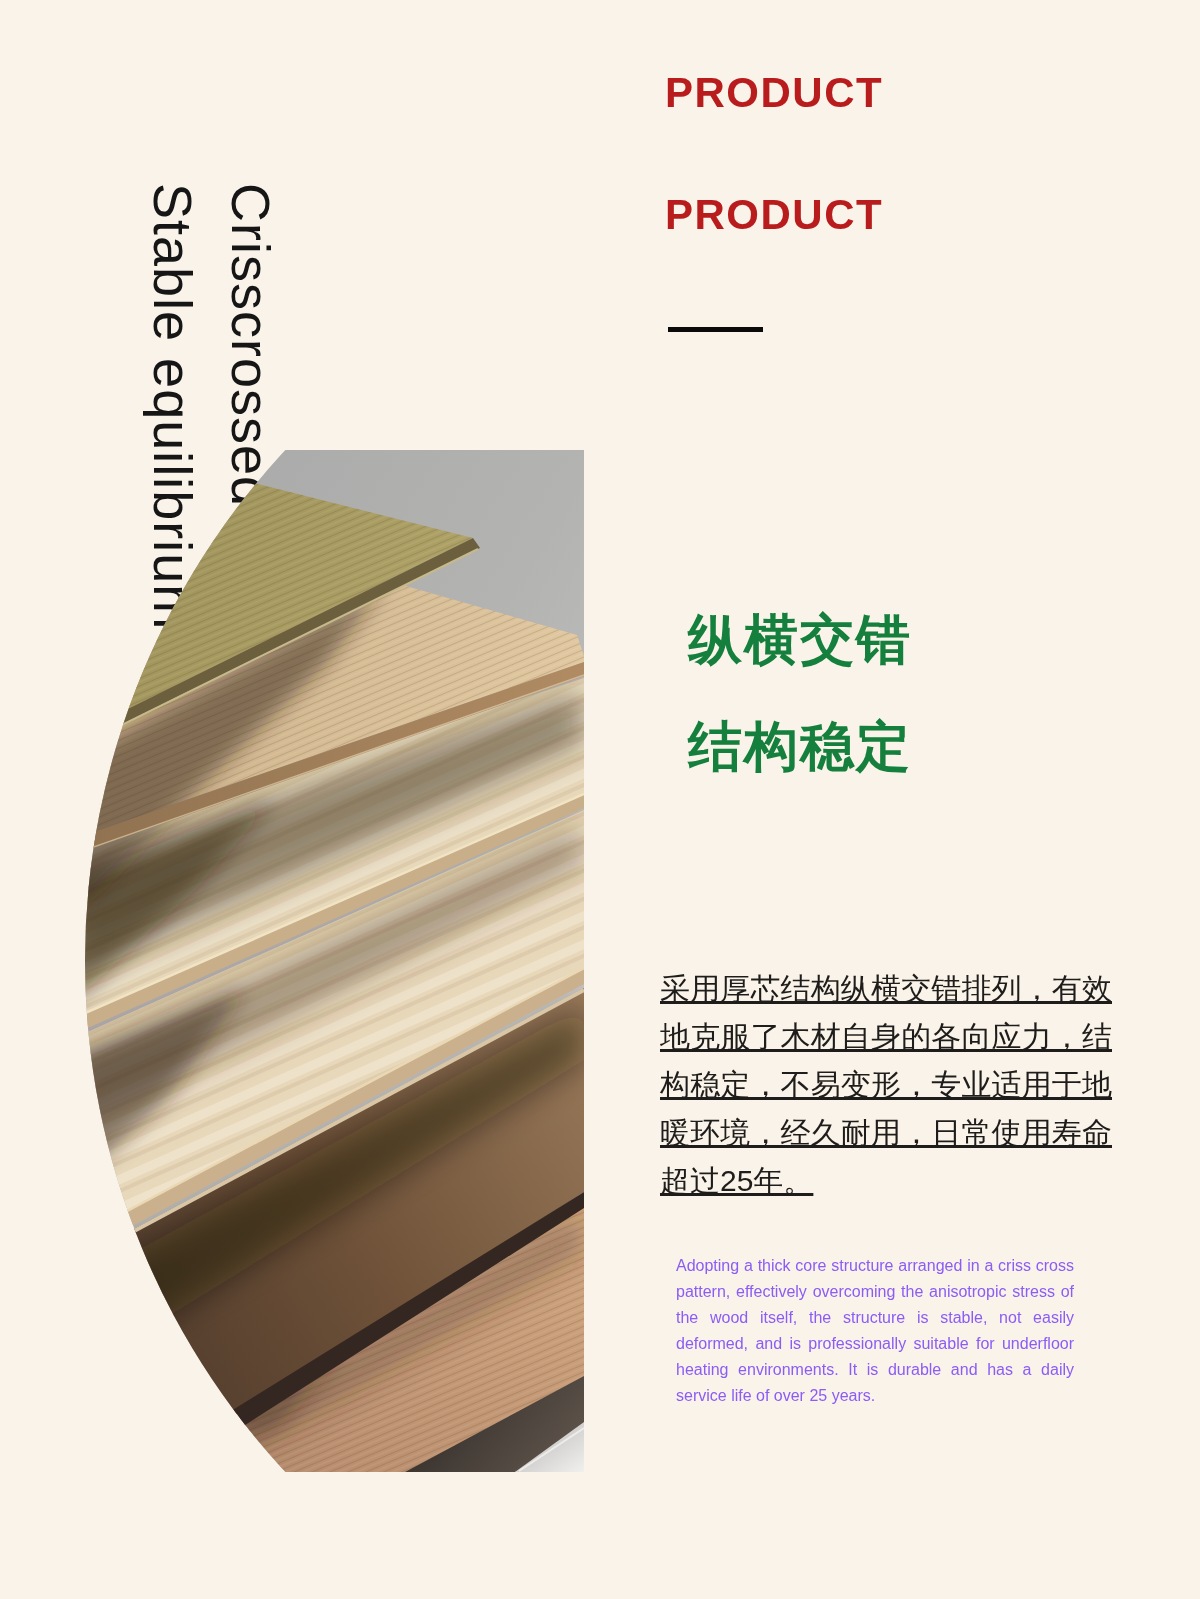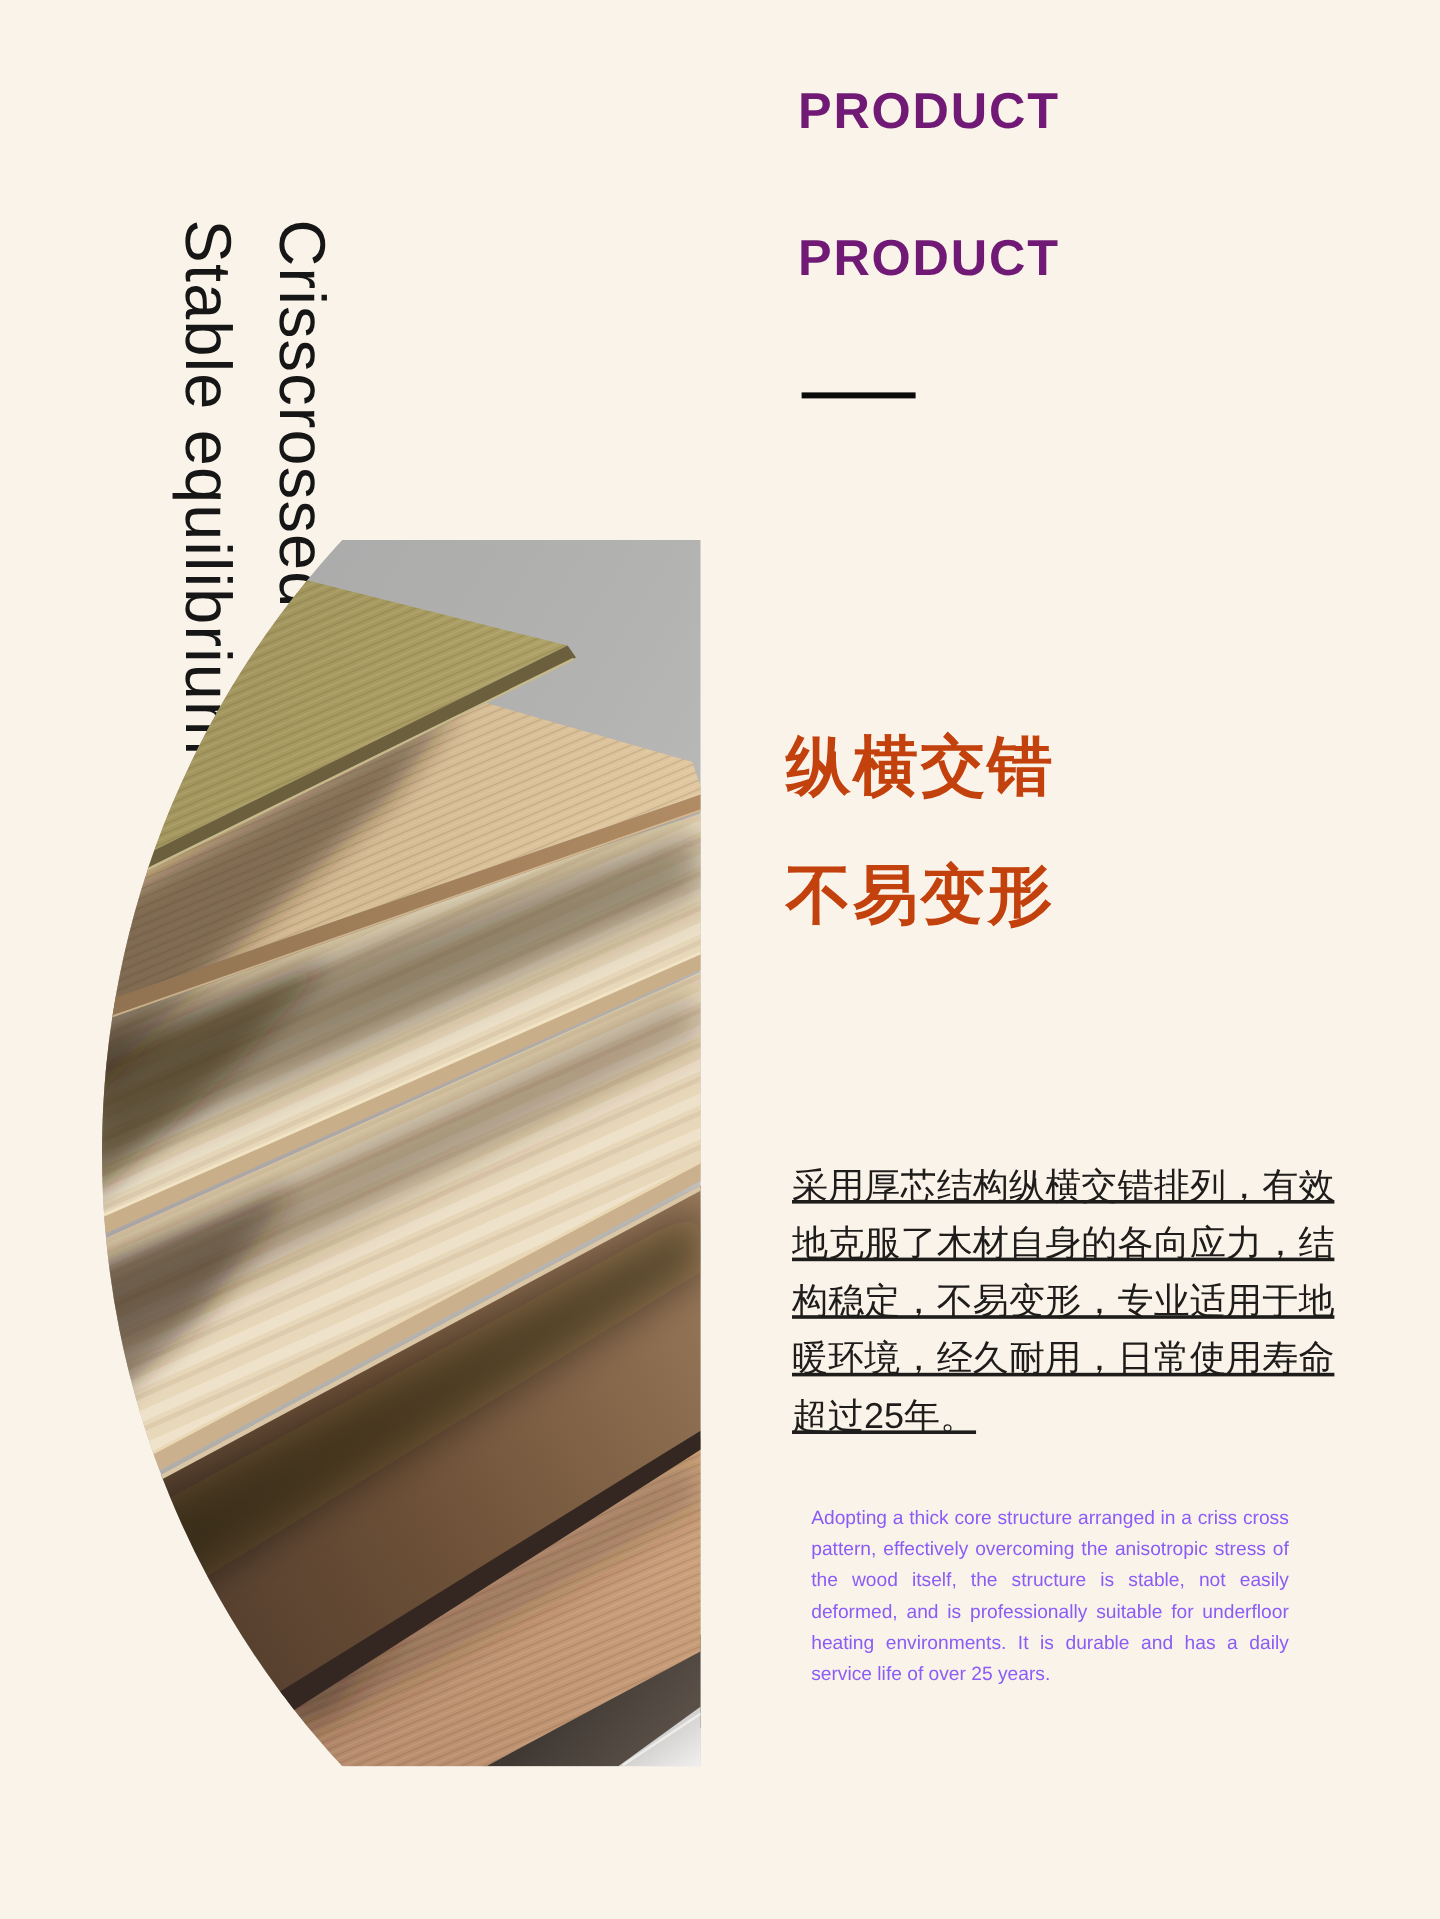--- a/index.html
+++ b/index.html
@@ -4,40 +4,40 @@
 <style>
   html,body{margin:0;padding:0;}
   #canvas{
     position:relative;
     width:1200px;height:1599px;
     background:#FAF3E9;
     overflow:hidden;
     font-family:"Liberation Sans","DejaVu Sans",sans-serif;
   }
   
-  .header{position:absolute;left:665px;top:72px;color:#701a75;}
+  .header{position:absolute;left:665px;top:72px;color:#b91c1c;}
   .header .h-line{font-size:42px;font-weight:700;letter-spacing:1.5px;line-height:42px;}
   .header .h-line.second{margin-top:80px;}
   .header-rule{position:absolute;left:668px;top:327px;width:95px;height:5px;background:#0A0A0A;}
   
   .side-caption{
     position:absolute;left:290px;top:183px;
     transform:rotate(90deg);transform-origin:0 0;
     font-size:54px;font-weight:400;color:#161616;
     line-height:78px;letter-spacing:1px;white-space:nowrap;
   }
   
   .photo{
     position:absolute;left:85px;top:450px;width:499px;height:1022px;
     clip-path:circle(752px at 752px 511px);
     overflow:hidden;
   }
   .photo svg{display:block;}
   
-  .headline{position:absolute;left:655px;top:612px;color:#c2410c;}
+  .headline{position:absolute;left:688px;top:612px;color:#15803d;}
   .headline .hl-line{font-size:54px;font-weight:900;letter-spacing:2px;line-height:54px;}
   .headline .hl-line.second{margin-top:53px;}
   
   .body-cn{
     position:absolute;left:660px;top:965px;width:452px;
     font-size:30px;line-height:48px;color:#1F1D1B;
     text-align:justify;margin:0;text-decoration:underline;
   }
   
   .body-en{
@@ -161,20 +161,20 @@
 
       <polygon points="-20,95 145,27 388,88 -20,290" fill="url(#gP1)"></polygon>
       <polygon points="-20,95 145,27 388,88 -20,290" fill="url(#grainP)"></polygon>
       <polygon points="388,88 395,98 -20,302 -20,290" fill="#6B5F3E"></polygon>
       <line x1="393" y1="99" x2="-20" y2="303" stroke="#C6B98C" stroke-width="2"></line>
     </svg>
   </div>
 
   <div class="headline">
     <div class="hl-line">纵横交错</div>
-    <div class="hl-line second">不易变形</div>
+    <div class="hl-line second">结构稳定</div>
   </div>
 
   <p class="body-cn">采用厚芯结构纵横交错排列，有效地克服了木材自身的各向应力，结构稳定，不易变形，专业适用于地暖环境，经久耐用，日常使用寿命超过25年。</p>
 
   <p class="body-en">Adopting a thick core structure arranged in a criss cross pattern, effectively overcoming the anisotropic stress of the wood itself, the structure is stable, not easily deformed, and is professionally suitable for underfloor heating environments. It is durable and has a daily service life of over 25 years.</p>
 
 </div>
 
 </body></html>

